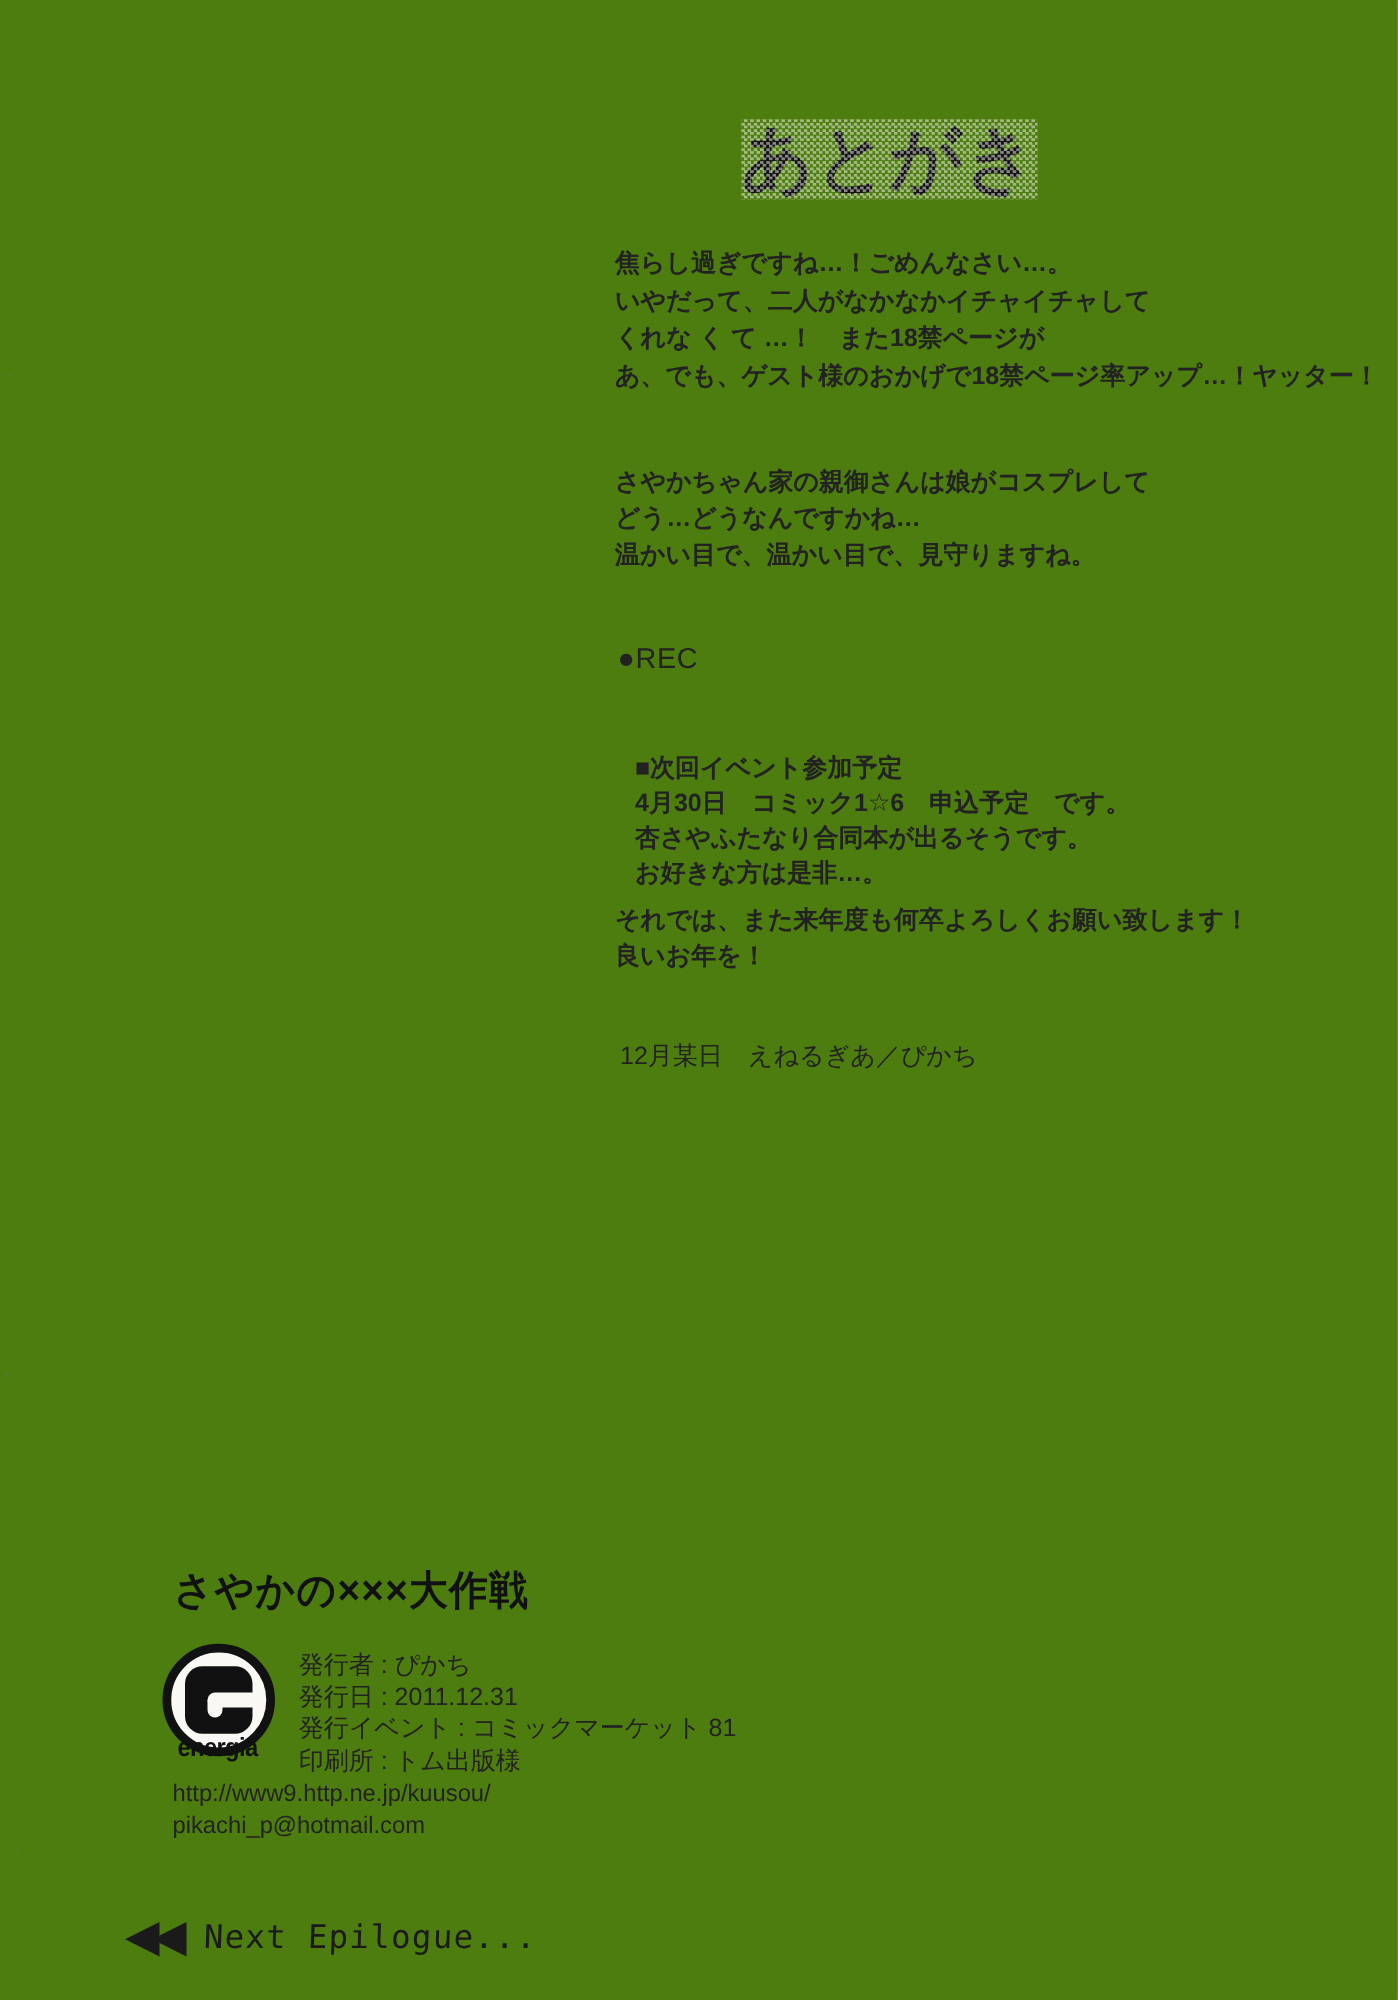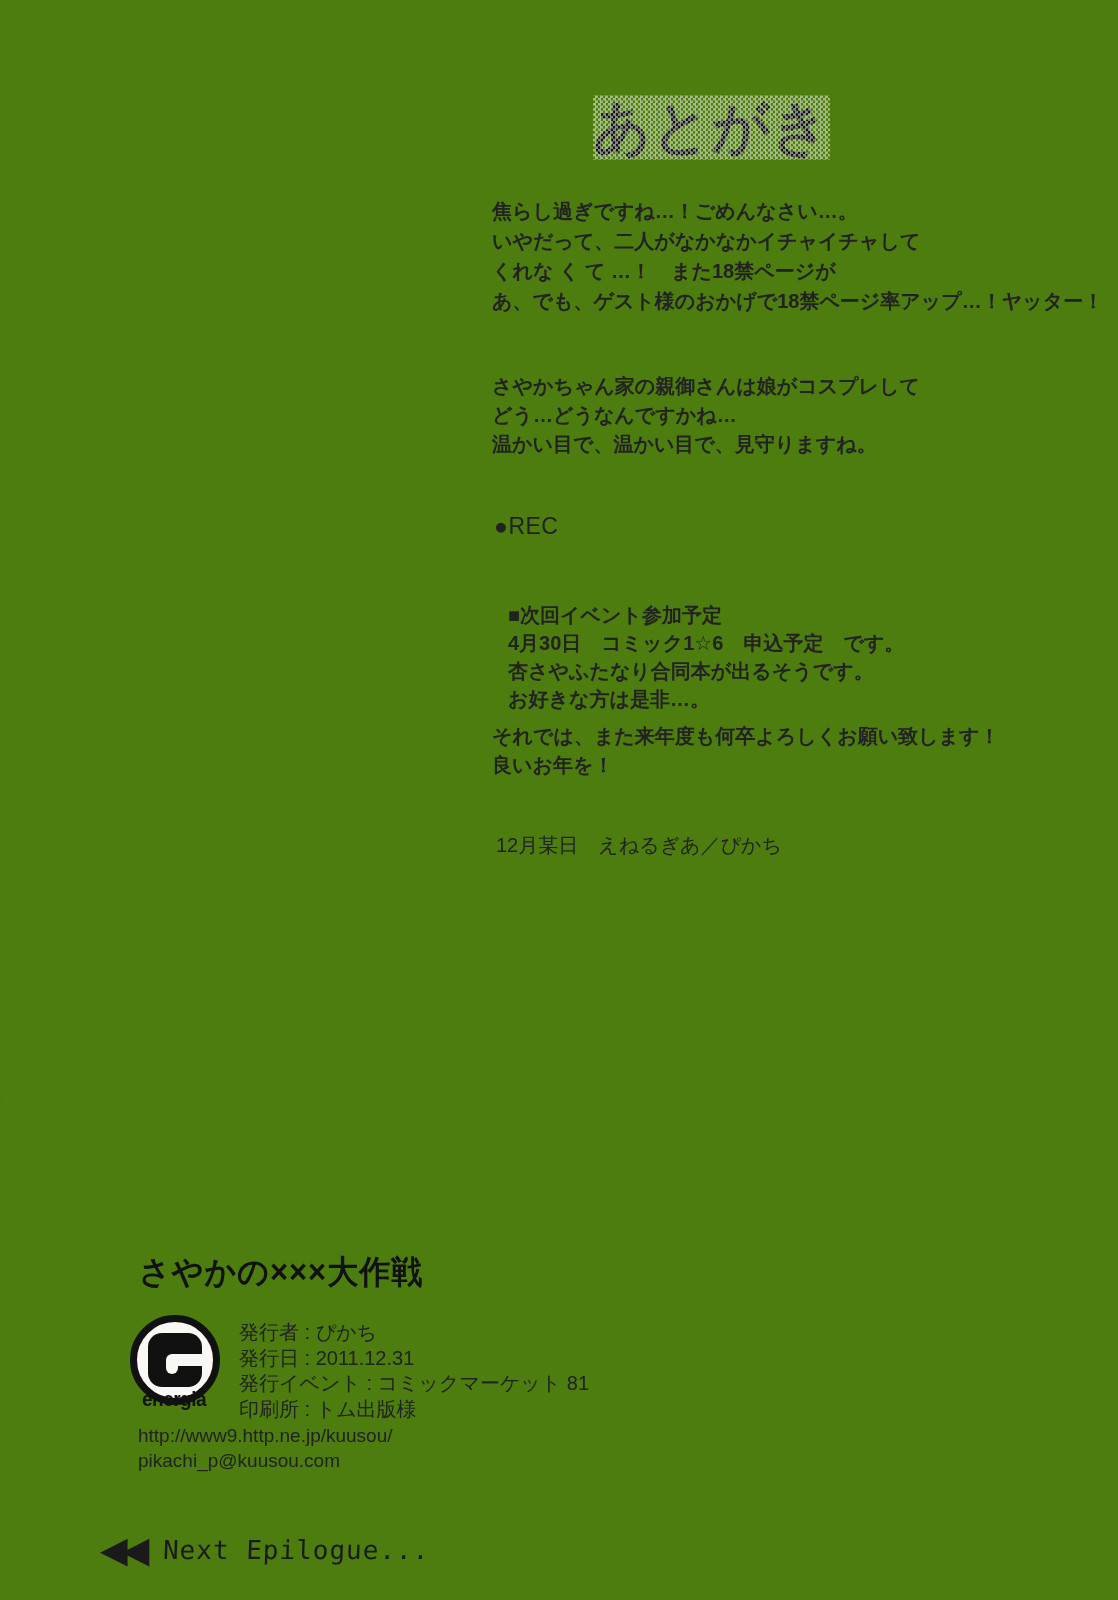--- a/index.html
+++ b/index.html
@@ -162,21 +162,21 @@
 
   <div class="colophon">
     <div>発行者 : ぴかち</div>
     <div>発行日 : 2011.12.31</div>
     <div>発行イベント : コミックマーケット 81</div>
     <div>印刷所 : トム出版様</div>
   </div>
 
   <div class="contact">
     <div>http://www9.http.ne.jp/kuusou/</div>
-    <div>pikachi_p@kuusou.com</div>
+    <div>pikachi_p@hotmail.com</div>
   </div>
 
   <div class="footer">
     <span class="arrows">◀◀</span>
     <span class="next-text">Next Epilogue...</span>
   </div>
 
 </div>
 
 </body></html>

